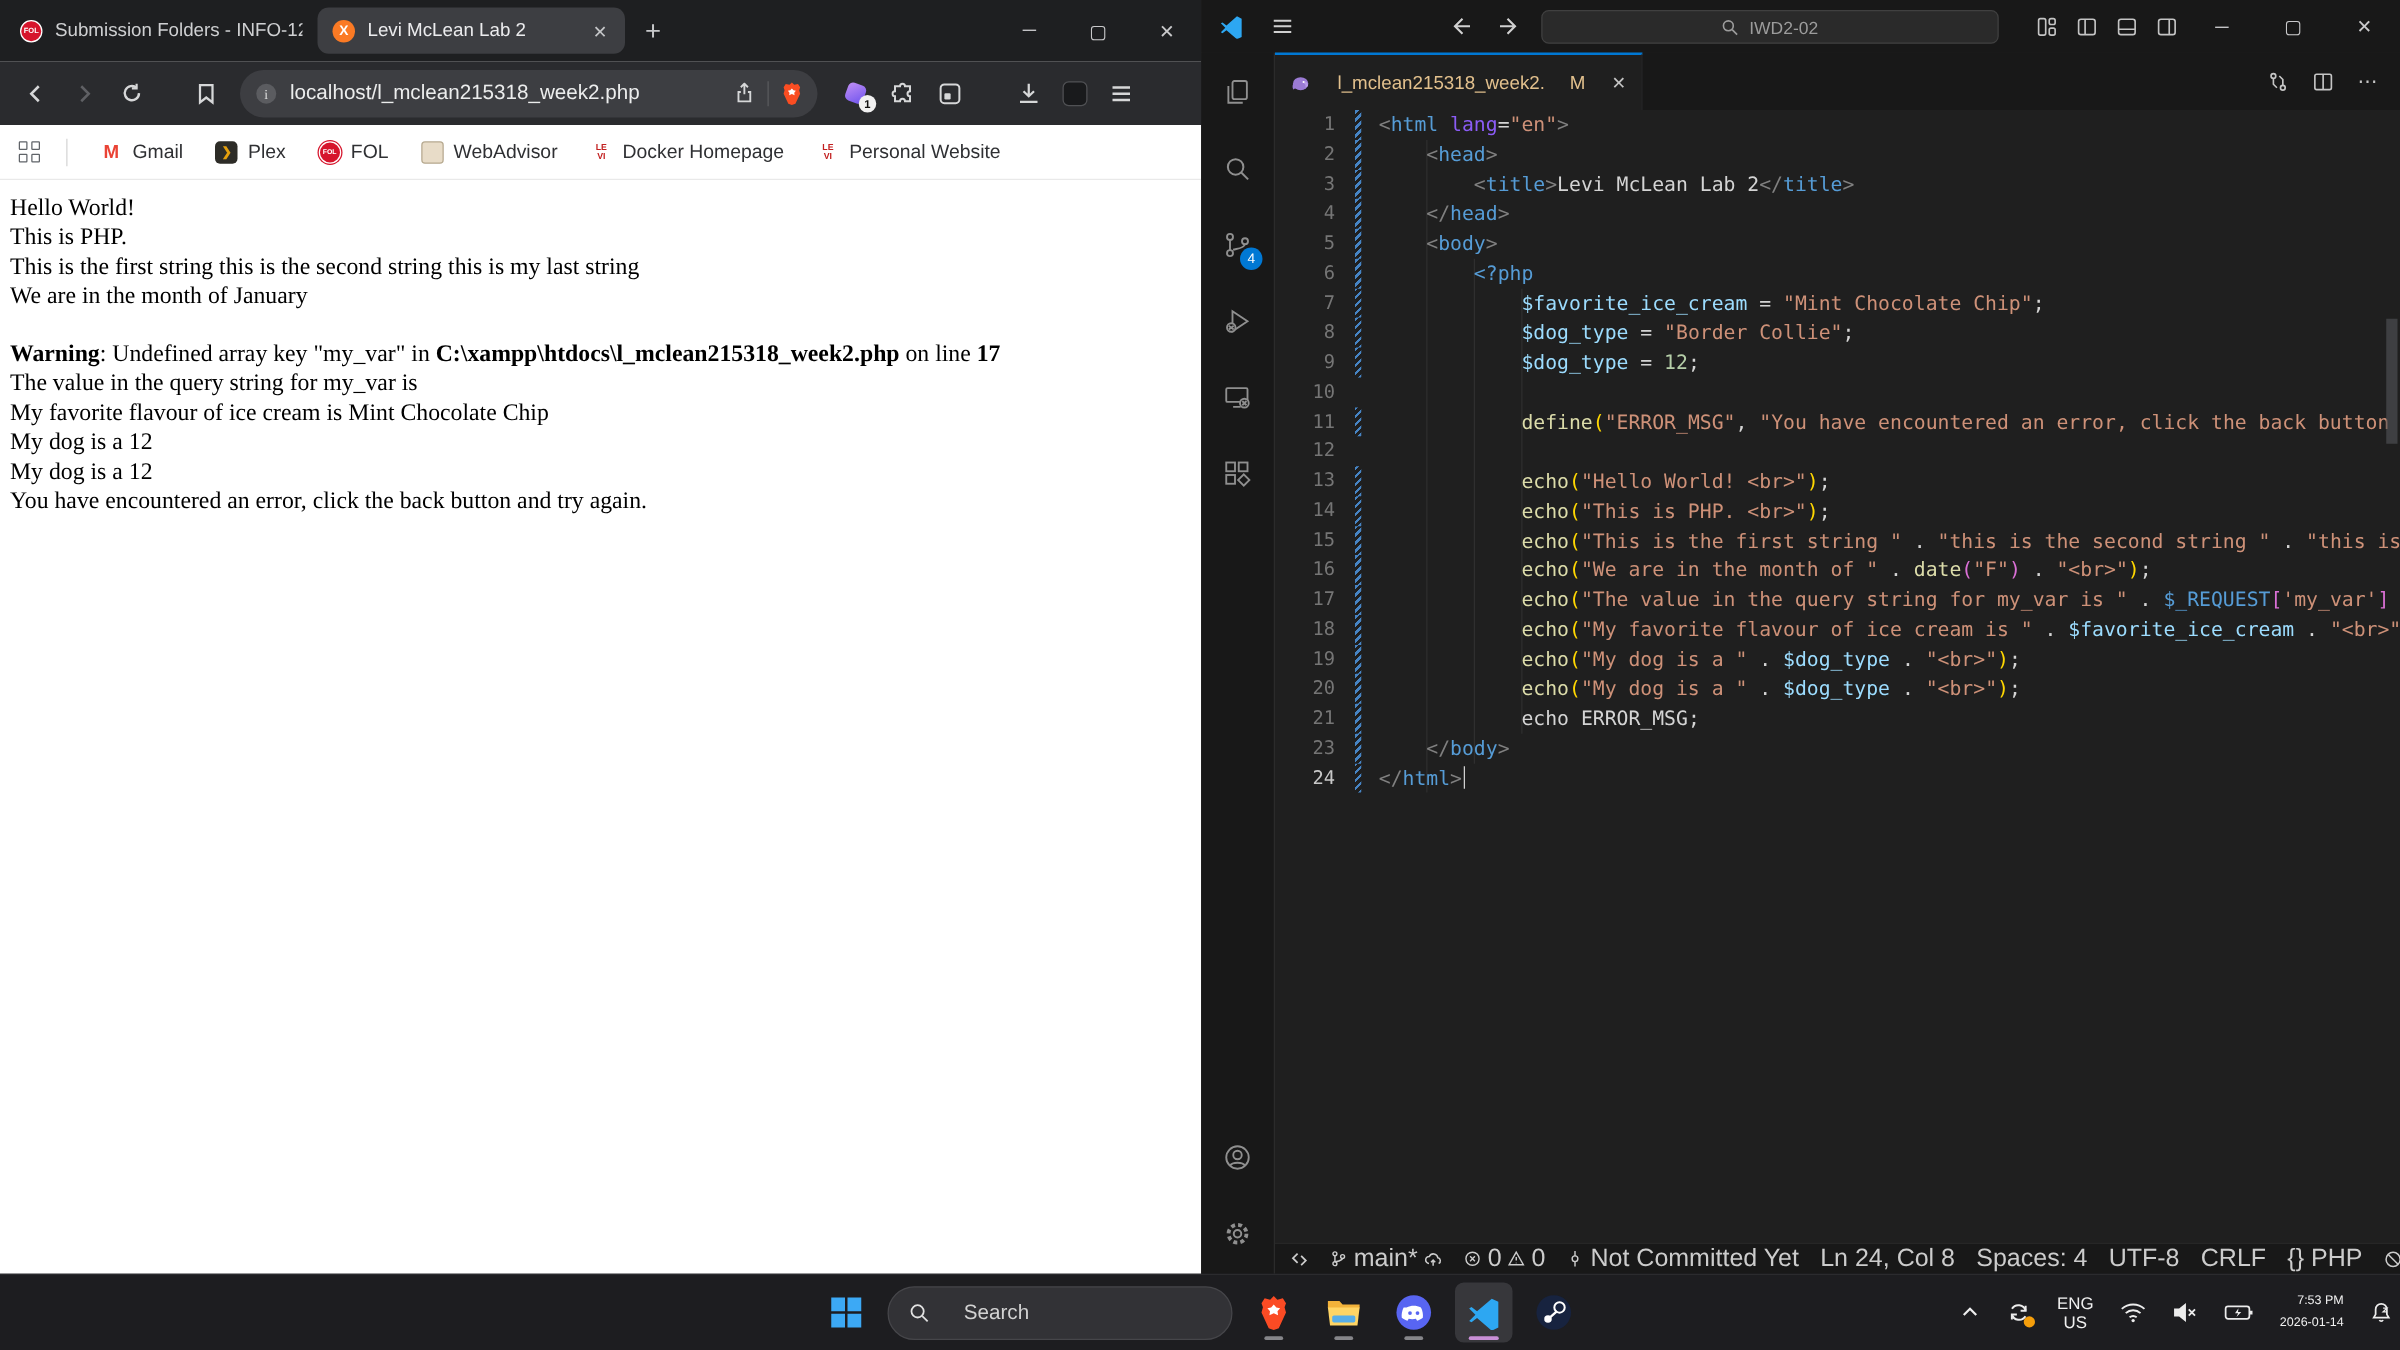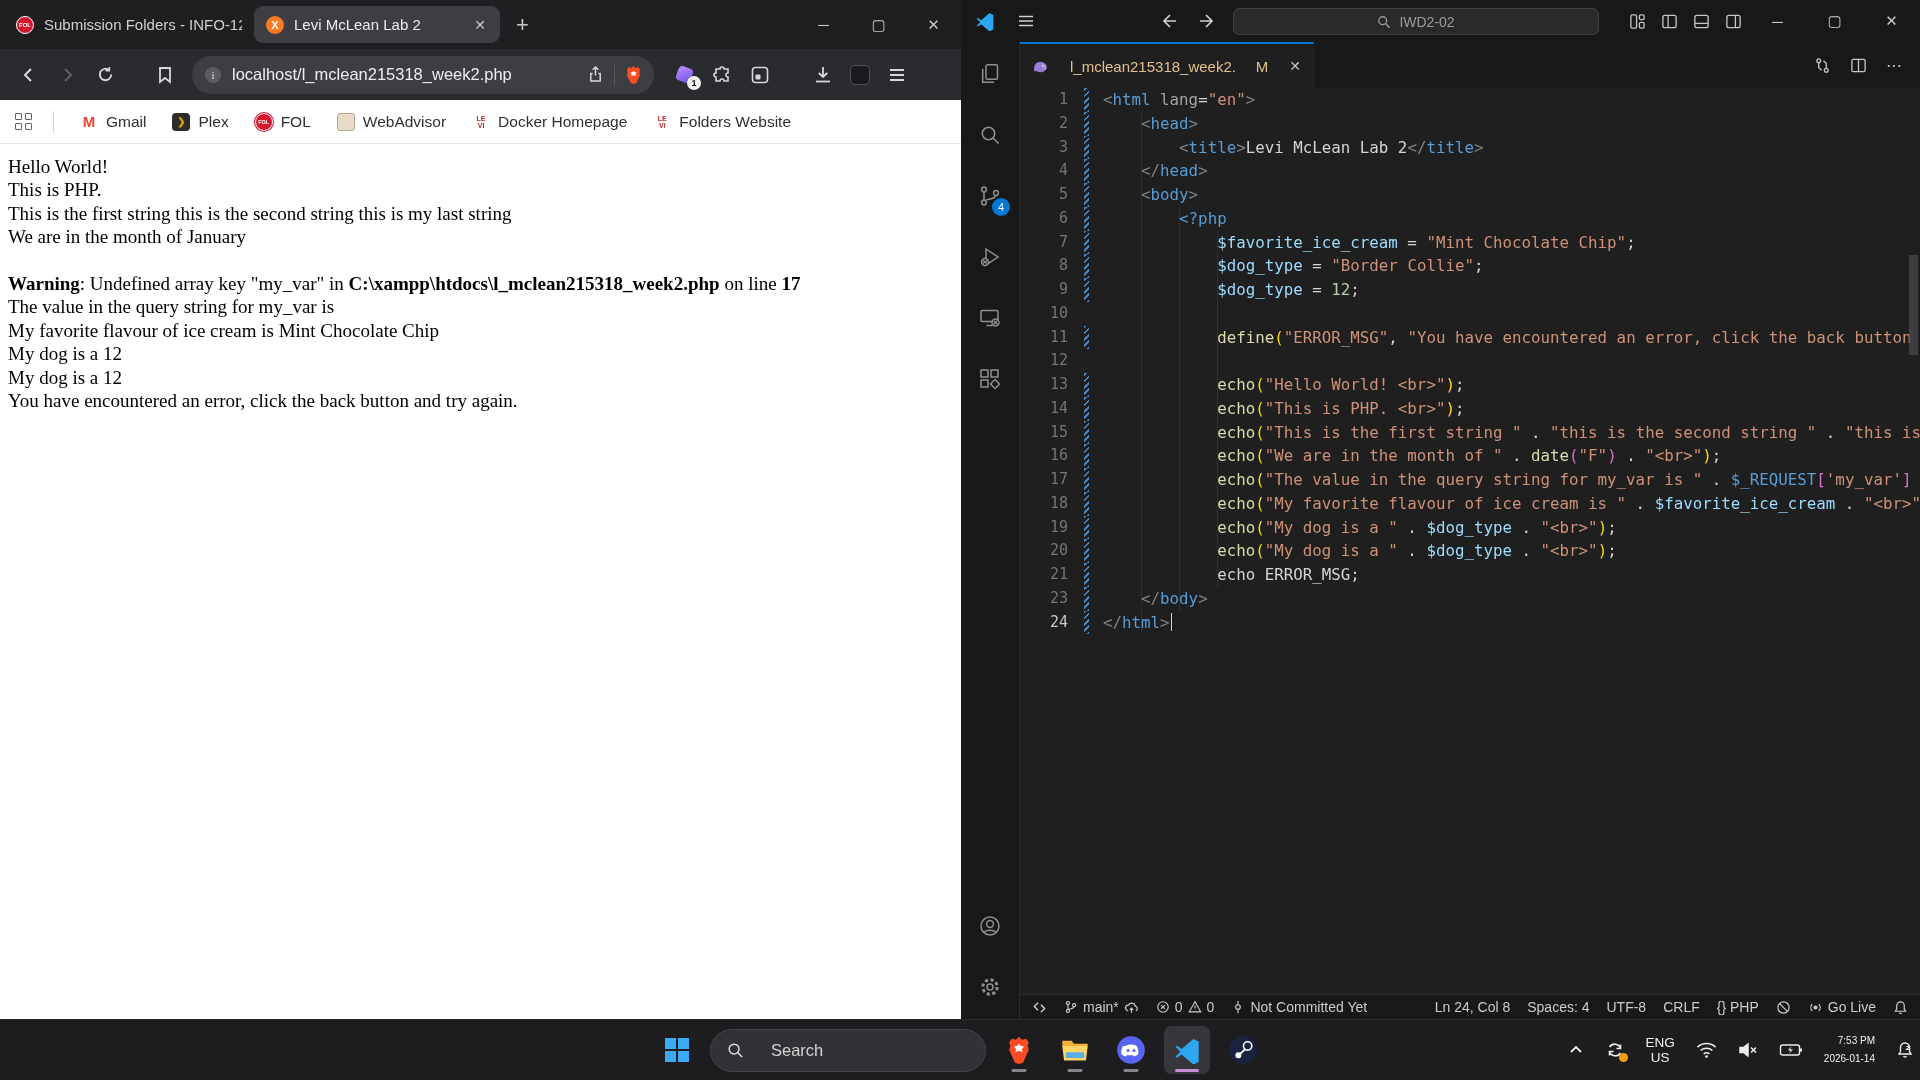--- a/index.html
+++ b/index.html
@@ -72,27 +72,27 @@
   .v-tab .tclose{margin-left:auto;color:#c5c5c5;font-size:14px}
   .v-tab-actions{margin-left:auto;display:flex;align-items:center;gap:19px;color:#c5c5c5;padding-right:18px}
 
   .v-code{flex:1;position:relative;background:#1f1f1f;overflow:hidden;font-family:"DejaVu Sans Mono",monospace;font-size:15.8px;line-height:23.75px}
   .guide{position:absolute;width:1px;background:#2f2f2f}
   .code-row{display:flex;height:23.75px;position:relative;white-space:pre}
   .gutter{width:58px;text-align:right;padding-right:10px;color:#757575;flex:none;font-size:15px}
   .gutter.act{color:#c8c8c8}
   .modbar{position:absolute;left:64px;top:0;width:5px;height:100%;background:repeating-linear-gradient(-45deg,#4684c4 0,#4684c4 2px,rgba(0,0,0,0) 2px,rgba(0,0,0,0) 4.5px)}
   .code-text{margin-left:25px;white-space:pre}
-  .tk-p{color:#808080}.tk-tag{color:#569cd6}.tk-attr{color:#a3a3a3}.tk-str{color:#ce9178}
+  .tk-p{color:#808080}.tk-tag{color:#569cd6}.tk-attr{color:#8b5cf6}.tk-str{color:#ce9178}
   .tk-d{color:#d4d4d4}.tk-fn{color:#dcdcaa}.tk-num{color:#b5cea8}.tk-b1{color:#ffd700}
   .tk-b2{color:#da70d6}.tk-var{color:#9cdcfe}.tk-sg{color:#569cd6}.tk-meta{color:#569cd6}
   .cursor{display:inline-block;width:1.5px;height:18px;background:#d0d0d0;vertical-align:-3px;margin-left:1px}
   .v-scrollthumb{position:absolute;right:2px;top:167px;width:9px;height:100px;background:#4a4b4f;opacity:.75}
 
-  .v-status{height:25px;background:#181818;border-top:1px solid #2b2b2b;display:flex;align-items:center;padding:0 12px;gap:17px;color:#cccccc;font-size:14px;flex:none;white-space:nowrap}
+  .v-status{height:25px;background:#181818;border-top:1px solid #2b2b2b;display:flex;align-items:center;padding:0 12px;gap:17px;color:#cccccc;font-size:20px;flex:none;white-space:nowrap}
   .sb{display:flex;align-items:center;gap:5px}
   .sb-right{margin-left:auto;display:flex;align-items:center;gap:17px}
 
   
   .taskbar{position:absolute;left:0;top:1019px;width:1920px;height:61px;background:#1d1d20;border-top:1px solid #2b2b2e}
   .tb-center{position:absolute;left:50%;top:0;height:100%;transform:translateX(-50%);display:flex;align-items:center;gap:10px}
   .tb-btn{width:46px;height:48px;border-radius:7px;display:flex;align-items:center;justify-content:center;position:relative}
   .tb-btn.run::after{content:"";position:absolute;bottom:2px;left:50%;transform:translateX(-50%);width:15px;height:3px;border-radius:2px;background:#86868a}
   .tb-btn.active{background:#37373b}
   .tb-btn.active::after{content:"";position:absolute;bottom:2px;left:50%;transform:translateX(-50%);width:24px;height:3.5px;border-radius:2px;background:#c98fd6}
@@ -232,21 +232,21 @@
             <span>LE</span>
             <span>VI</span>
           </span>
           <span class="bm-label">Docker Homepage</span>
         </span>
         <span class="bm-item">
           <span class="bm-ic bm-levi">
             <span>LE</span>
             <span>VI</span>
           </span>
-          <span class="bm-label">Folders Website</span>
+          <span class="bm-label">Personal Website</span>
         </span>
       </span>
   </div>
 
   <div class="b-page" id="page-content">
       <div class="page-line"><span>Hello World!</span></div>
       <div class="page-line"><span>This is PHP.</span></div>
       <div class="page-line"><span>This is the first string this is the second string this is my last string</span></div>
       <div class="page-line"><span>We are in the month of January</span></div>
       <div class="page-line">&nbsp;</div>

